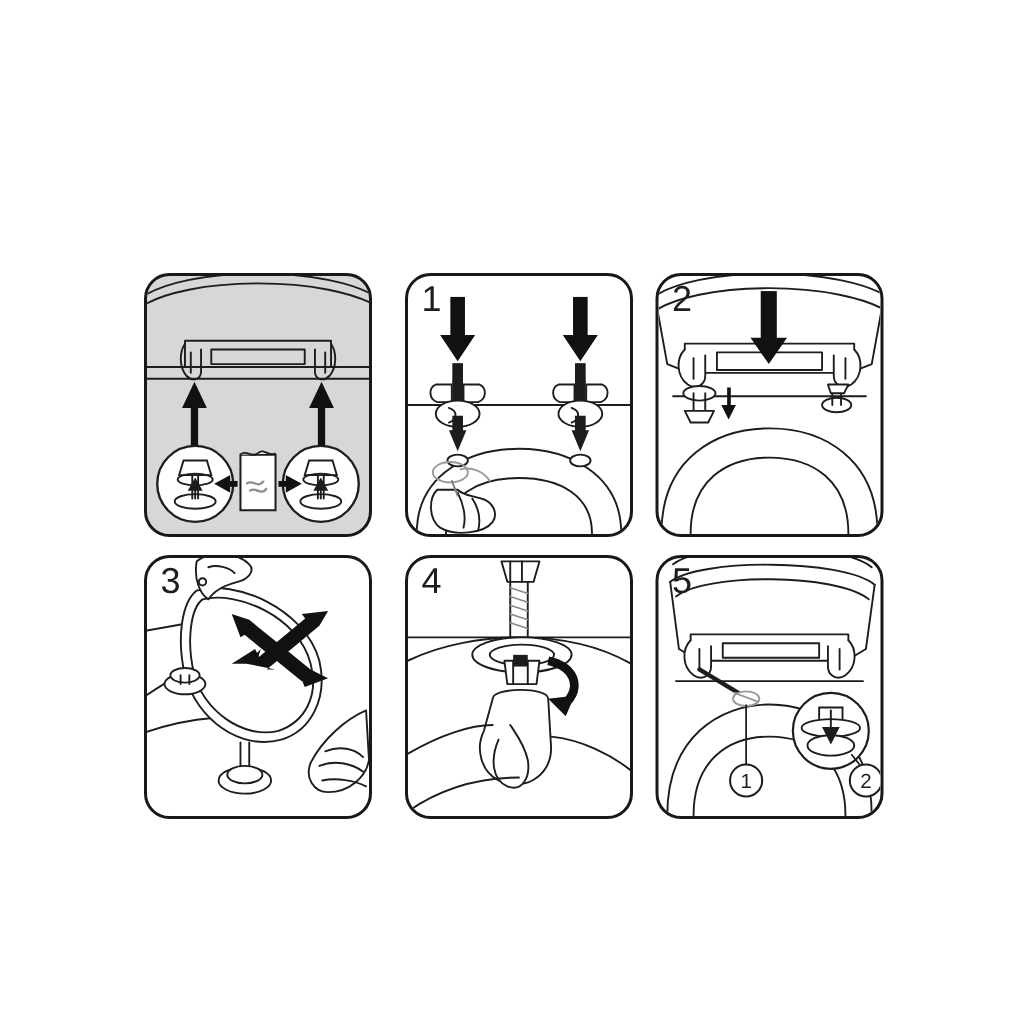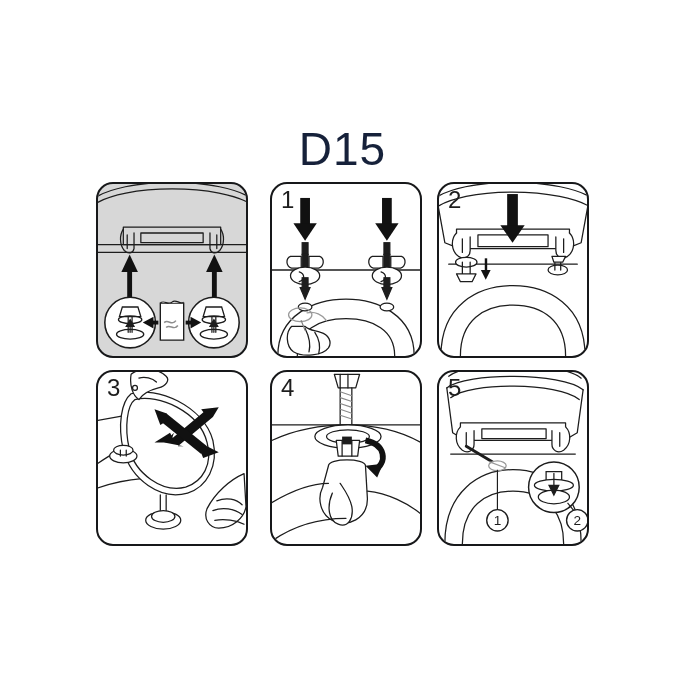--- a/index.html
+++ b/index.html
@@ -56,21 +56,20 @@
     font-family:"Liberation Sans", sans-serif;
     line-height:28px;
     user-select:none;
   }
 </style>
 </head>
 <body>
 
 <div id="sheet">
 
-  <div class="title">D15</div>
 
   <div class="panel gray p0">
     <svg class="panel-svg" viewBox="0 0 152 176">
       <g fill="none" stroke="#1d1d1d" stroke-width="1.3" stroke-linecap="round" stroke-linejoin="round">
 
         <path d="M-6 8 C 24 -16 128 -16 160 8"></path>
         <path d="M-6 16 C 24 -8 128 -8 160 16"></path>
         <path d="M-6 22 C 26 -1 126 -1 160 22"></path>
 
         <path d="M-6 62 L158 62"></path>

